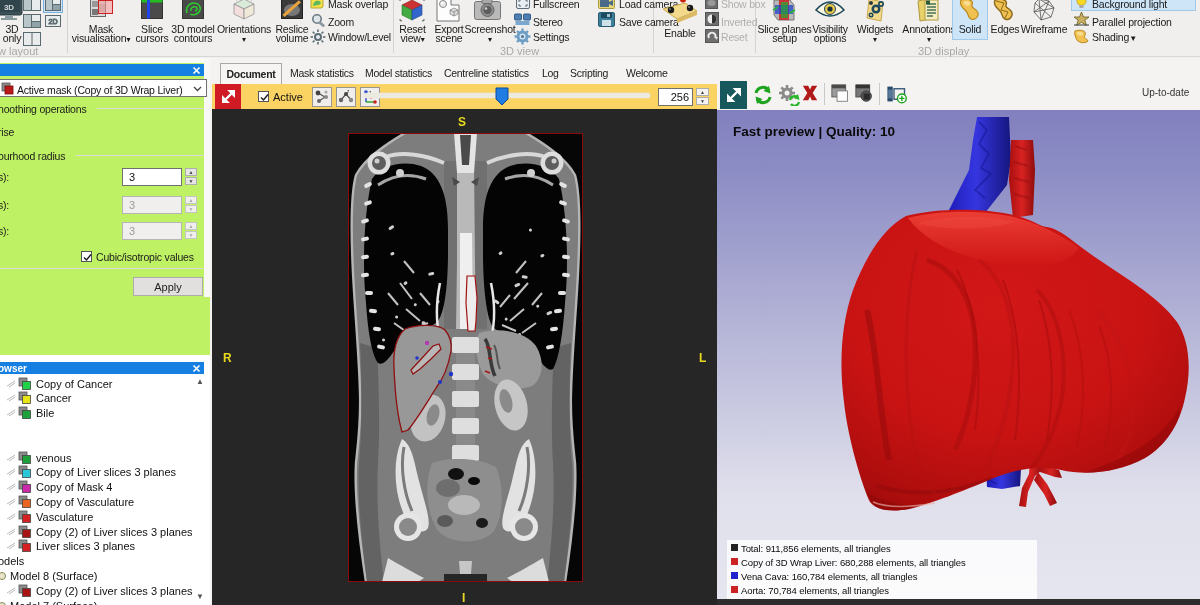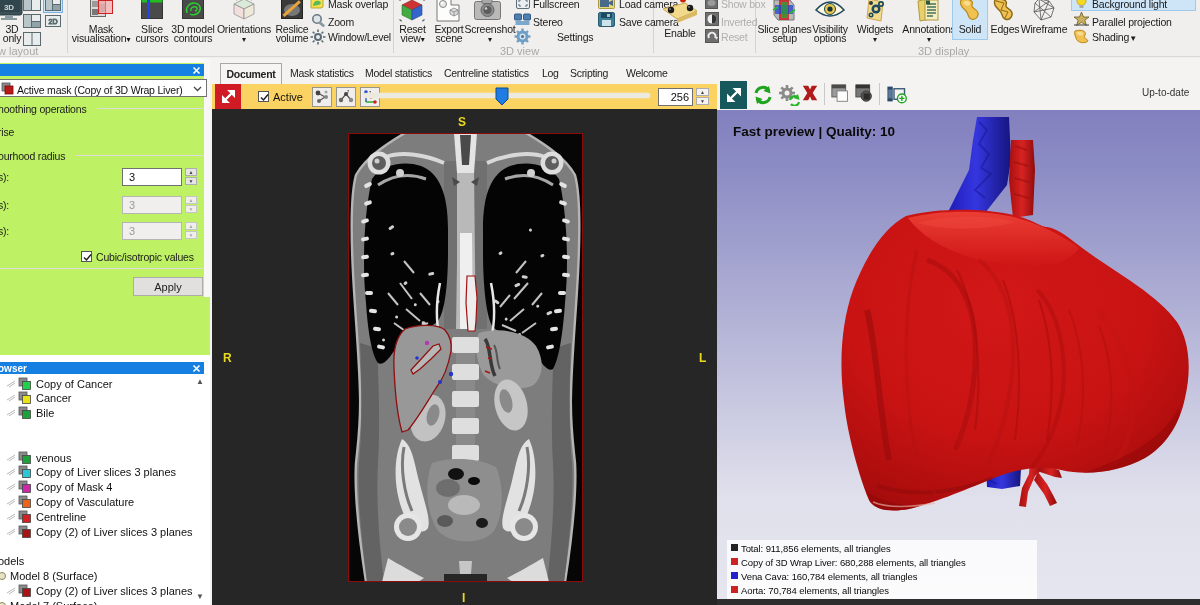--- a/index.html
+++ b/index.html
@@ -182,21 +182,21 @@
           <line x1="0.5" y1="8.5" x2="3" y2="8.5"></line>
             <line x1="14" y1="8.5" x2="16.5" y2="8.5"></line>
           <line x1="3" y1="3" x2="4.7" y2="4.7"></line>
             <line x1="12.3" y1="12.3" x2="14" y2="14"></line>
           <line x1="3" y1="14" x2="4.7" y2="12.3"></line>
             <line x1="12.3" y1="4.7" x2="14" y2="3"></line>
         </g>
         <circle cx="8.5" cy="8.5" r="3" fill="#d6e4ef"></circle>
         <circle cx="8.5" cy="8.5" r="1.5" fill="#49708f"></circle>
       </svg>
-      <div class="abs smalltxt" style="left:533px;top:31px;margin-left:24px;">Settings</div>
+      <div class="abs smalltxt" style="left:533px;top:31px;">Settings</div>
 
       <svg class="ribicon" style="left:598px;top:-3px;" width="17" height="12" viewBox="0 0 17 12">
         <rect x="0.5" y="0.5" width="16" height="11" rx="1" fill="#e9d87a" stroke="#a89a40"></rect>
         <rect x="2" y="3" width="9" height="7" fill="#4a6a8a"></rect>
         <polygon points="11,5 15,3 15,9 11,7" fill="#4a6a8a"></polygon>
       </svg>
       <div class="abs smalltxt" style="left:619px;top:-2px;">Load camera</div>
       <svg class="ribicon" style="left:598px;top:12px;" width="17" height="15" viewBox="0 0 17 15">
         <rect x="0.5" y="0.5" width="16" height="14" rx="1.5" fill="#3d7f99" stroke="#2a5a70"></rect>
         <rect x="3" y="1" width="11" height="5" fill="#1d4a5e"></rect>
@@ -460,31 +460,41 @@
 <div class="abs" style="left:36px;top:1px;">Copy of Vasculature</div>
           </div>
 <div class="abs" style="left:0;top:135.7px;width:210px;height:14px;">
 <svg class="abs" style="left:7px;top:3px;" width="9" height="8" viewBox="0 0 9 8">
               <path d="M0 6 L8 1 M2 7 L8 3" stroke="#b9b9b9" stroke-width="1"></path>
             </svg>
 <svg class="abs" style="left:18px;top:0px;" width="13" height="13" viewBox="0 0 13 13">
               <rect x="1" y="1" width="8" height="8" fill="#8a8a8a" stroke="#555" stroke-width="0.8"></rect>
               <rect x="4.5" y="4.5" width="8" height="8" fill="#d42020" stroke="#444" stroke-width="0.8"></rect>
             </svg>
-<div class="abs" style="left:36px;top:1px;">Centreline</div>
+<div class="abs" style="left:36px;top:1px;">Vasculature</div>
           </div>
 <div class="abs" style="left:0;top:150.5px;width:210px;height:14px;">
 <svg class="abs" style="left:7px;top:3px;" width="9" height="8" viewBox="0 0 9 8">
               <path d="M0 6 L8 1 M2 7 L8 3" stroke="#b9b9b9" stroke-width="1"></path>
             </svg>
 <svg class="abs" style="left:18px;top:0px;" width="13" height="13" viewBox="0 0 13 13">
               <rect x="1" y="1" width="8" height="8" fill="#8a8a8a" stroke="#555" stroke-width="0.8"></rect>
               <rect x="4.5" y="4.5" width="8" height="8" fill="#a81414" stroke="#444" stroke-width="0.8"></rect>
             </svg>
 <div class="abs" style="left:36px;top:1px;">Copy (2) of Liver slices 3 planes</div>
+          </div>
+<div class="abs" style="left:0;top:165.3px;width:210px;height:14px;">
+<svg class="abs" style="left:7px;top:3px;" width="9" height="8" viewBox="0 0 9 8">
+              <path d="M0 6 L8 1 M2 7 L8 3" stroke="#b9b9b9" stroke-width="1"></path>
+            </svg>
+<svg class="abs" style="left:18px;top:0px;" width="13" height="13" viewBox="0 0 13 13">
+              <rect x="1" y="1" width="8" height="8" fill="#8a8a8a" stroke="#555" stroke-width="0.8"></rect>
+              <rect x="4.5" y="4.5" width="8" height="8" fill="#d42020" stroke="#444" stroke-width="0.8"></rect>
+            </svg>
+<div class="abs" style="left:36px;top:1px;">Liver slices 3 planes</div>
           </div>
 <div class="abs" style="left:0;top:180.1px;width:210px;height:14px;">
             <div class="abs" style="left:-2px;top:1px;">odels</div>
           </div>
 <div class="abs" style="left:0;top:194.9px;width:210px;height:14px;">
 <svg class="abs" style="left:-3px;top:2px;" width="10" height="10" viewBox="0 0 10 10">
               <circle cx="5" cy="5" r="3.5" fill="#e8e2c8" stroke="#8a8a5a"></circle>
             </svg>
 <div class="abs" style="left:10px;top:1px;">Model 8 (Surface)</div>
           </div>

